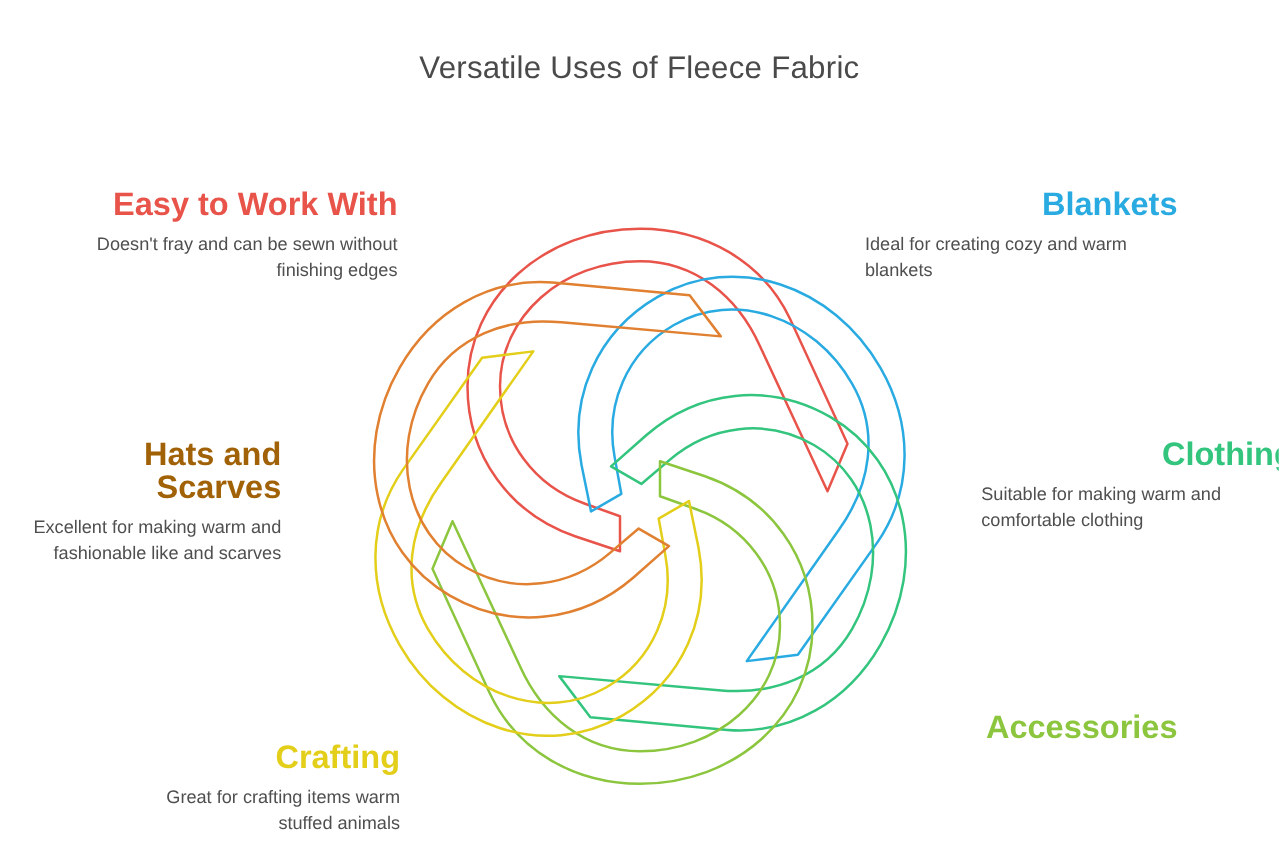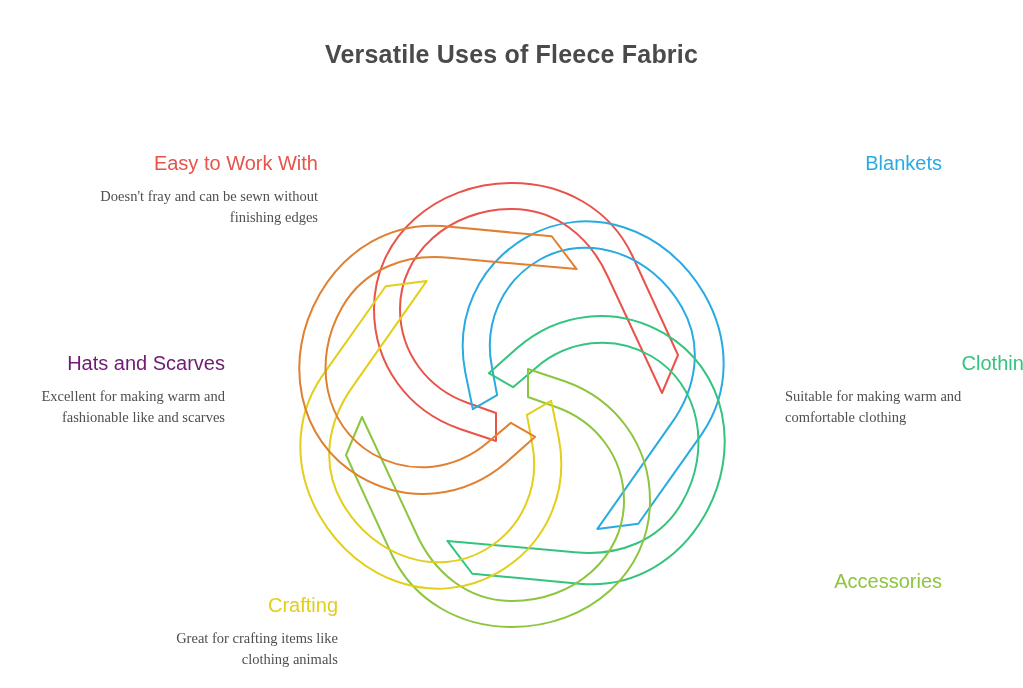--- a/index.html
+++ b/index.html
@@ -6,41 +6,40 @@
   body{
     width:1023px;height:688px;
     background:#ffffff;
     font-family:"Liberation Sans", sans-serif;
     overflow:hidden;
     position:relative;
   }
   #page-title{
     position:absolute;left:0;top:40px;width:1023px;
     text-align:center;
-    font-size:25px;font-weight:bold;color:#4a4a4a;
+    font-size:25px;font-weight:normal;color:#4a4a4a;
     letter-spacing:0.2px;
   }
   .block{position:absolute;}
   .block .heading{
-    font-size:20px;font-weight:normal;line-height:26px;
+    font-size:26px;font-weight:bold;line-height:26px;
     margin:0 0 10px 0;
     text-align:right;
   }
   .block .desc{
     font-size:14.5px;color:#4f4f4f;line-height:21px;
     margin:0;
-    font-family:Liberation Serif, serif;
   }
   .left{text-align:right;}
   .right{text-align:left;}
 
   
   #blk-easy   {left:47px; top:150px; width:271px;}
   #blk-hats   {left:17px; top:350px; width:208px;}
-  #blk-craft  {left:131px;top:592px; width:207px;}
+  #blk-craft  {left:113px;top:592px; width:207px;}
   #blk-blank  {left:692px;top:150px; width:250px;}
   #blk-cloth  {left:785px;top:350px; width:250px;}
   #blk-access {left:692px;top:568px; width:250px;}
 </style>
 </head>
 <body>
 
 <div id="page-title">Versatile Uses of Fleece Fabric</div>
 
 <div id="knot-final" style="position:absolute;left:233px;top:155px;width:558px;height:500px;">
@@ -83,31 +82,32 @@
   </g>
 </svg>
 </div>
 
 <div class="block left" id="blk-easy">
   <p class="heading" style="color: rgb(232, 83, 74);">Easy to Work With</p>
   <p class="desc">Doesn't fray and can be sewn without finishing edges</p>
 </div>
 
 <div class="block left" id="blk-hats">
-  <p class="heading" style="color: #701a75;">Hats and Scarves</p>
+  <p class="heading" style="color: #a16207;">Hats and Scarves</p>
   <p class="desc">Excellent for making warm and fashionable like and scarves</p>
 </div>
 
 <div class="block left" id="blk-craft">
   <p class="heading" style="color: rgb(227, 206, 26);">Crafting</p>
-  <p class="desc">Great for crafting items like clothing animals</p>
+  <p class="desc">Great for crafting items warm stuffed animals</p>
 </div>
 
 <div class="block right" id="blk-blank">
   <p class="heading" style="color: rgb(41, 171, 226); margin-left: 42px;">Blankets</p>
+  <p class="desc">Ideal for creating cozy and warm blankets</p>
 </div>
 
 <div class="block right" id="blk-cloth">
   <p class="heading" style="color: rgb(51, 196, 126);">Clothing</p>
   <p class="desc">Suitable for making warm and comfortable clothing</p>
 </div>
 
 <div class="block right" id="blk-access">
   <p class="heading" style="color: rgb(140, 198, 62);">Accessories</p>
 </div>

